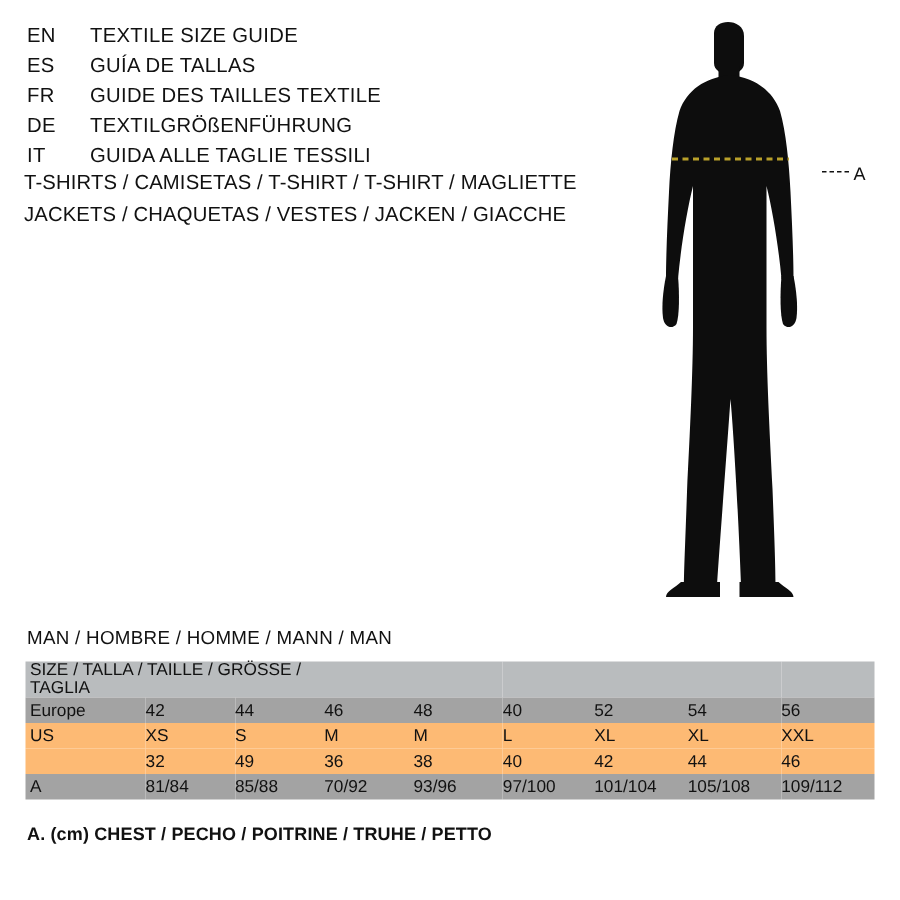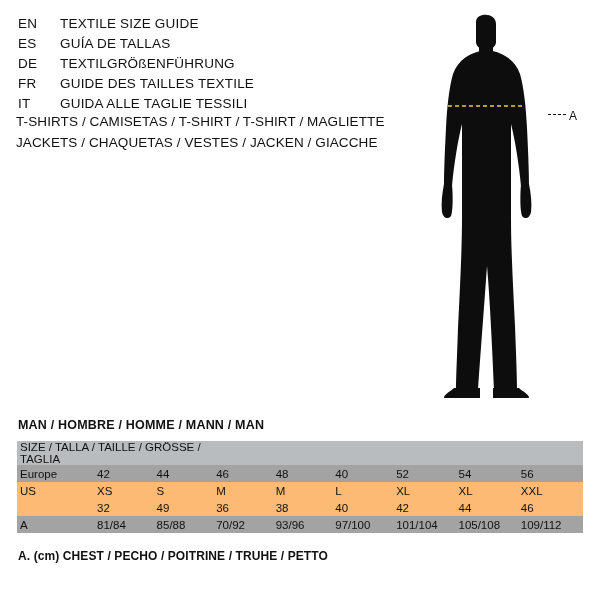--- a/index.html
+++ b/index.html
@@ -85,21 +85,21 @@
     width: 18px;
     border-top: 1.5px dashed #111;
   }
 
   
   .table-title {
     position: absolute;
     left: 18px;
     top: 418px;
     font-size: 12.5px;
-    font-weight: bold;
+    font-weight: normal;
     letter-spacing: 0.2px;
     color: #111;
   }
   table.size-table {
     position: absolute;
     left: 17px;
     top: 441px;
     width: 566px;
     border-collapse: collapse;
     font-size: 11.5px;
@@ -150,26 +150,26 @@
   <div class="lang-block">
     <div class="lang-row">
       <span class="lang-code">EN</span>
       <span class="lang-text">TEXTILE SIZE GUIDE</span>
     </div>
     <div class="lang-row">
       <span class="lang-code">ES</span>
       <span class="lang-text">GUÍA DE TALLAS</span>
     </div>
     <div class="lang-row">
+      <span class="lang-code">FR</span>
+      <span class="lang-text">GUIDE DES TAILLES TEXTILE</span>
+    </div>
+    <div class="lang-row">
       <span class="lang-code">DE</span>
       <span class="lang-text">TEXTILGRÖßENFÜHRUNG</span>
-    </div>
-    <div class="lang-row">
-      <span class="lang-code">FR</span>
-      <span class="lang-text">GUIDE DES TAILLES TEXTILE</span>
     </div>
     <div class="lang-row">
       <span class="lang-code">IT</span>
       <span class="lang-text">GUIDA ALLE TAGLIE TESSILI</span>
     </div>
   </div>
 
   <div class="category-block">
     <div class="category-line">T-SHIRTS / CAMISETAS / T-SHIRT / T-SHIRT / MAGLIETTE</div>
     <div class="category-line">JACKETS / CHAQUETAS / VESTES / JACKEN / GIACCHE</div>

